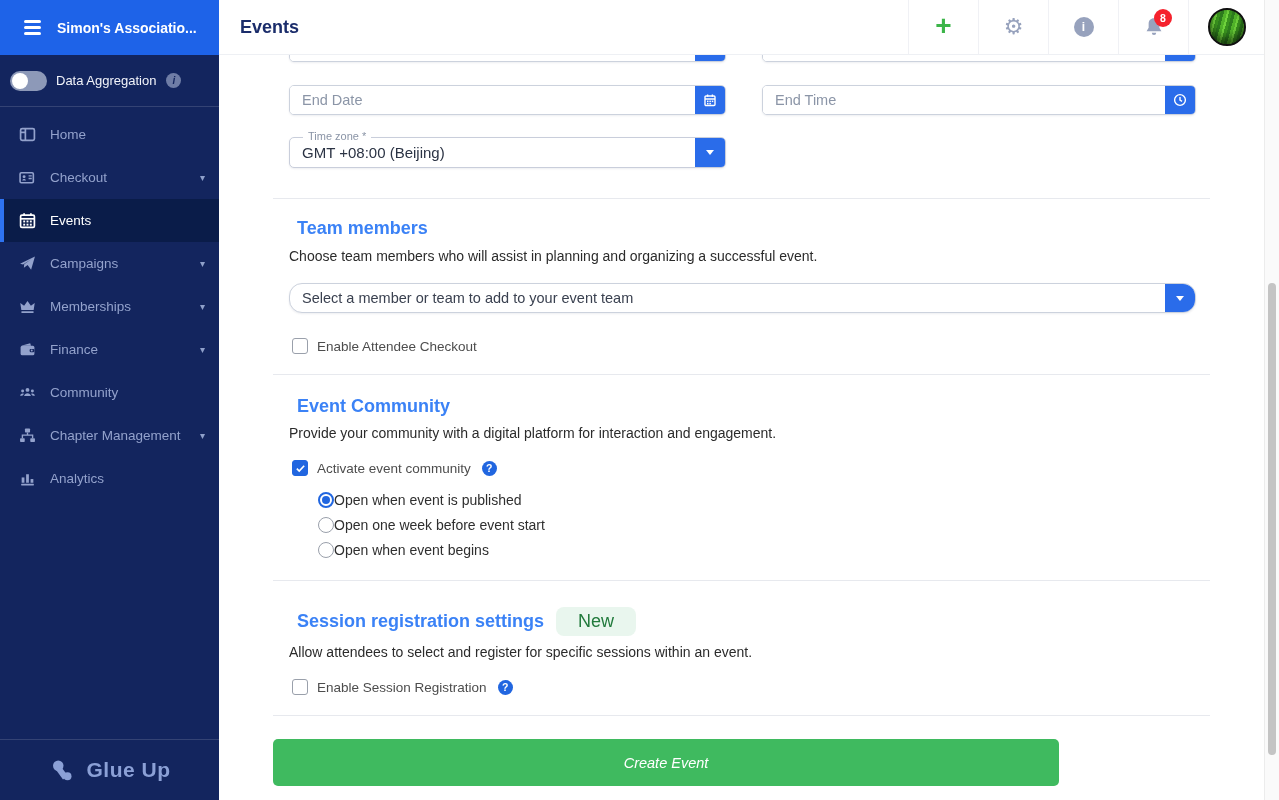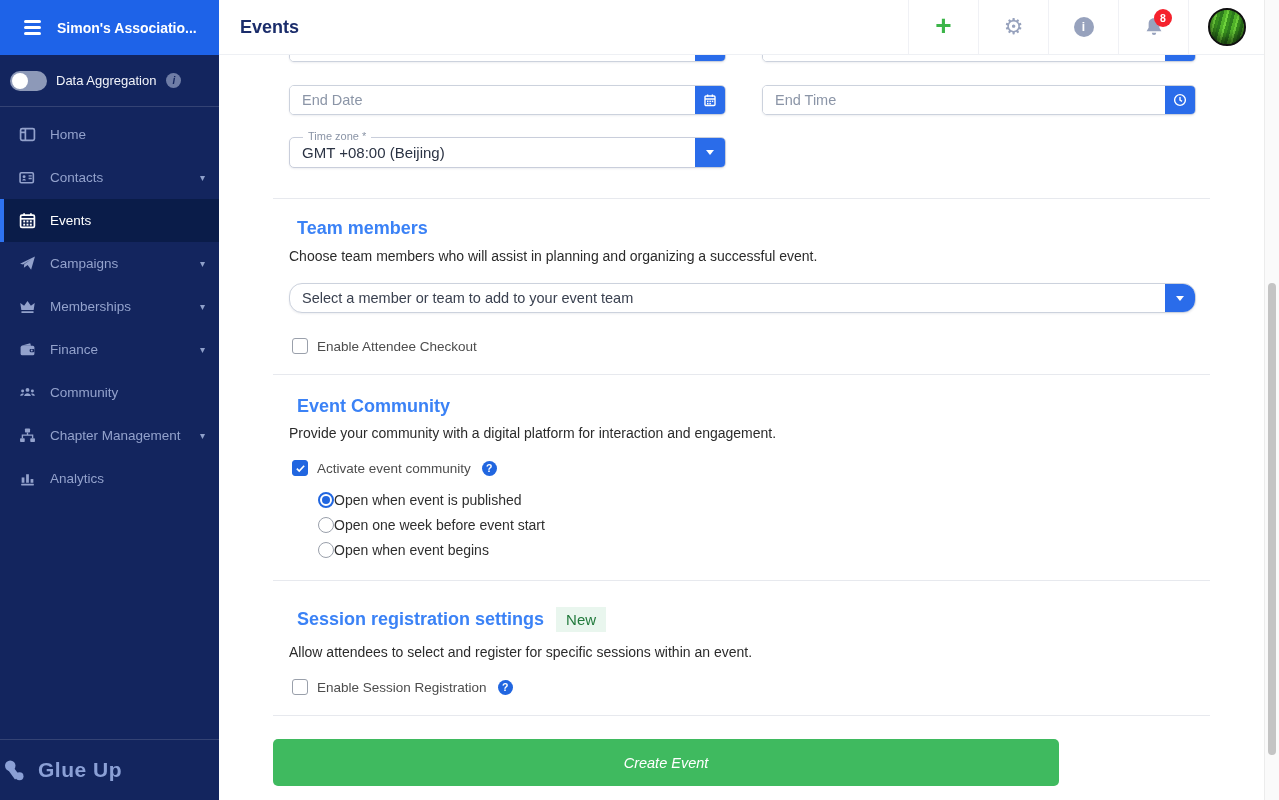--- a/index.html
+++ b/index.html
@@ -17,21 +17,21 @@
   .aggregation-label { color:#f2f4fa; font-size:13px; margin-left:9px; }
   .mini-info { width:15px; height:15px; border-radius:50%; background:#6f7da6; color:#13255e; font-size:10px; font-weight:bold; display:flex; align-items:center; justify-content:center; margin-left:10px; font-style:italic; }
   .nav { padding-top:6px; }
   .nav-item { height:43px; display:flex; align-items:center; padding:0 14px 0 19px; color:#93a2cc; font-size:13.5px; cursor:pointer; position:relative; }
   .nav-item .nicon { width:17px; height:17px; margin-right:14px; flex:none; display:flex; align-items:center; justify-content:center; }
   .nav-item svg { display:block; }
   .nav-item.active { background:#0a1c49; color:#fff; }
   .nav-item.active::before { content:""; position:absolute; left:0; top:0; bottom:0; width:4px; background:#2e73f2; }
   .chev { margin-left:auto; font-size:10px; color:#8fa0ca; }
   .count-badge { margin-left:auto; min-width:19px; height:19px; border-radius:10px; background:#f5222d; color:#fff; font-size:10.5px; font-weight:bold; display:flex; align-items:center; justify-content:center; padding:0 4px; }
-  .sidebar-footer { position:absolute; left:0; right:0; bottom:0; height:61px; border-top:1px solid rgba(255,255,255,0.14); display:flex; align-items:center; justify-content:flex-start; }
+  .sidebar-footer { position:absolute; left:0; right:0; bottom:0; height:61px; border-top:1px solid rgba(255,255,255,0.14); display:flex; align-items:center; justify-content:center; }
   .logo-wrap { display:flex; align-items:center; gap:8px; color:#8ba0d6; }
   .logo-text { font-size:21px; font-weight:bold; letter-spacing:0.5px; }
 
   
   .main { position:absolute; left:219px; top:0; right:0; bottom:0; background:#fff; }
   .topbar { position:absolute; left:0; top:0; right:0; height:55px; background:#fff; border-bottom:1px solid #eef0f4; z-index:20; display:flex; align-items:center; }
   .page-title { color:#1b2d6b; font-weight:bold; font-size:18px; margin-left:21px; }
   .topbar-actions { margin-left:auto; display:flex; height:100%; margin-right:15px; }
   .action-cell { width:70px; height:100%; border-left:1px solid #f0f1f5; display:flex; align-items:center; justify-content:center; cursor:pointer; position:relative; }
   .plus-glyph { color:#3cb549; font-size:28px; font-weight:bold; line-height:1; margin-top:-3px; }
@@ -69,21 +69,21 @@
   .checkbox.checked { background:#2166e0; border-color:#2166e0; display:flex; align-items:center; justify-content:center; }
   .check-label { font-size:13.5px; color:#4d4d4d; }
   .help-icon { width:15px; height:15px; border-radius:50%; background:#2166e0; color:#fff; font-size:10.5px; font-weight:bold; display:flex; align-items:center; justify-content:center; margin-left:2px; cursor:pointer; }
 
   .radio-row { display:flex; align-items:center; cursor:pointer; }
   .radio { width:16px; height:16px; border-radius:50%; border:1.5px solid #9aa0ab; background:#fff; flex:none; }
   .radio.selected { border:2px solid #2166e0; display:flex; align-items:center; justify-content:center; }
   .radio.selected::after { content:""; width:8px; height:8px; border-radius:50%; background:#2166e0; }
   .radio-label { font-size:14px; color:#2f2f2f; }
 
-  .new-badge { background:#e9f6ee; color:#217a3c; font-size:15px; padding:4px 10px; border-radius:0; margin-left:12px; }
+  .new-badge { background:#e9f6ee; color:#217a3c; font-size:18px; padding:4px 22px; border-radius:8px; margin-left:12px; }
 
   .create-btn { width:100%; height:47px; background:#3fba5f; border:0; border-radius:5px; color:#fff; font-size:14.5px; cursor:pointer; font-family:"Liberation Sans",sans-serif; }
 
   
   .scroll-track { position:absolute; right:0; top:0; bottom:0; width:15px; background:#fafafa; border-left:1px solid #ececec; z-index:40; }
   .scroll-thumb { position:absolute; left:3px; width:8px; top:228px; height:472px; border-radius:4px; background:#c4c4c4; }
 </style>
 </head>
 <body>
 
@@ -118,21 +118,21 @@
     </div>
     <div class="nav-item">
       <span class="nicon">
         <svg width="17" height="17" viewBox="0 0 16 16">
             <rect x="1" y="3.5" width="12.5" height="9.5" rx="1.2" fill="none" stroke="currentColor" stroke-width="1.5"></rect>
             <circle cx="4.8" cy="7.2" r="1.4" fill="currentColor"></circle>
             <path d="M3 10.8c.4-1 1-1.4 1.8-1.4s1.4.4 1.8 1.4" fill="currentColor"></path>
             <path d="M9 6.5h3M9 9h3" stroke="currentColor" stroke-width="1.3"></path>
           </svg>
       </span>
-      <span>Contacts</span>
+      <span>Checkout</span>
       <span class="chev">▾</span>
     </div>
     <div class="nav-item active">
       <span class="nicon">
         <svg width="17" height="17" viewBox="0 0 16 16">
             <rect x="1.5" y="3" width="13" height="11.5" rx="1.3" fill="none" stroke="currentColor" stroke-width="1.6"></rect>
             <path d="M1.5 6.4h13" stroke="currentColor" stroke-width="1.6"></path>
             <path d="M4.8 1.2v2.6M11.2 1.2v2.6" stroke="currentColor" stroke-width="1.6"></path>
             <g fill="currentColor">
               <rect x="4" y="8" width="1.8" height="1.8"></rect>

